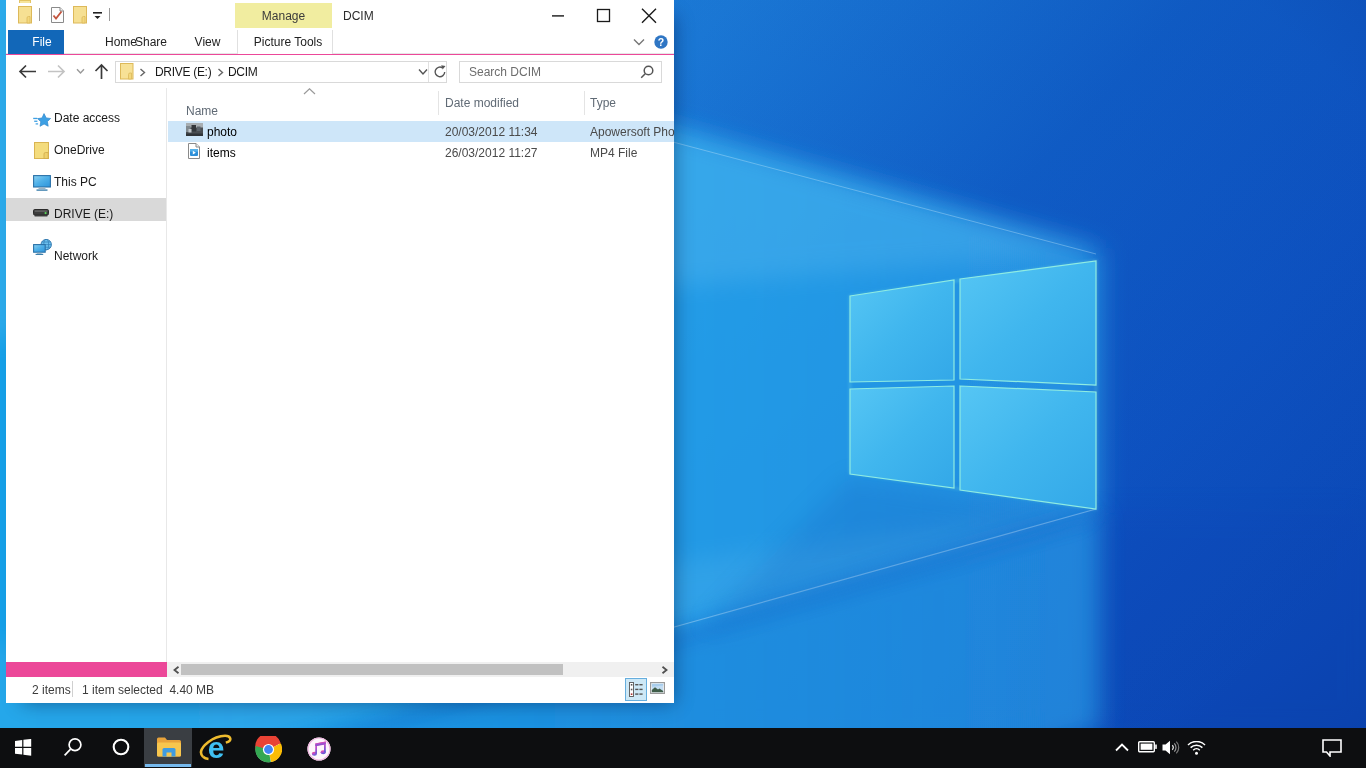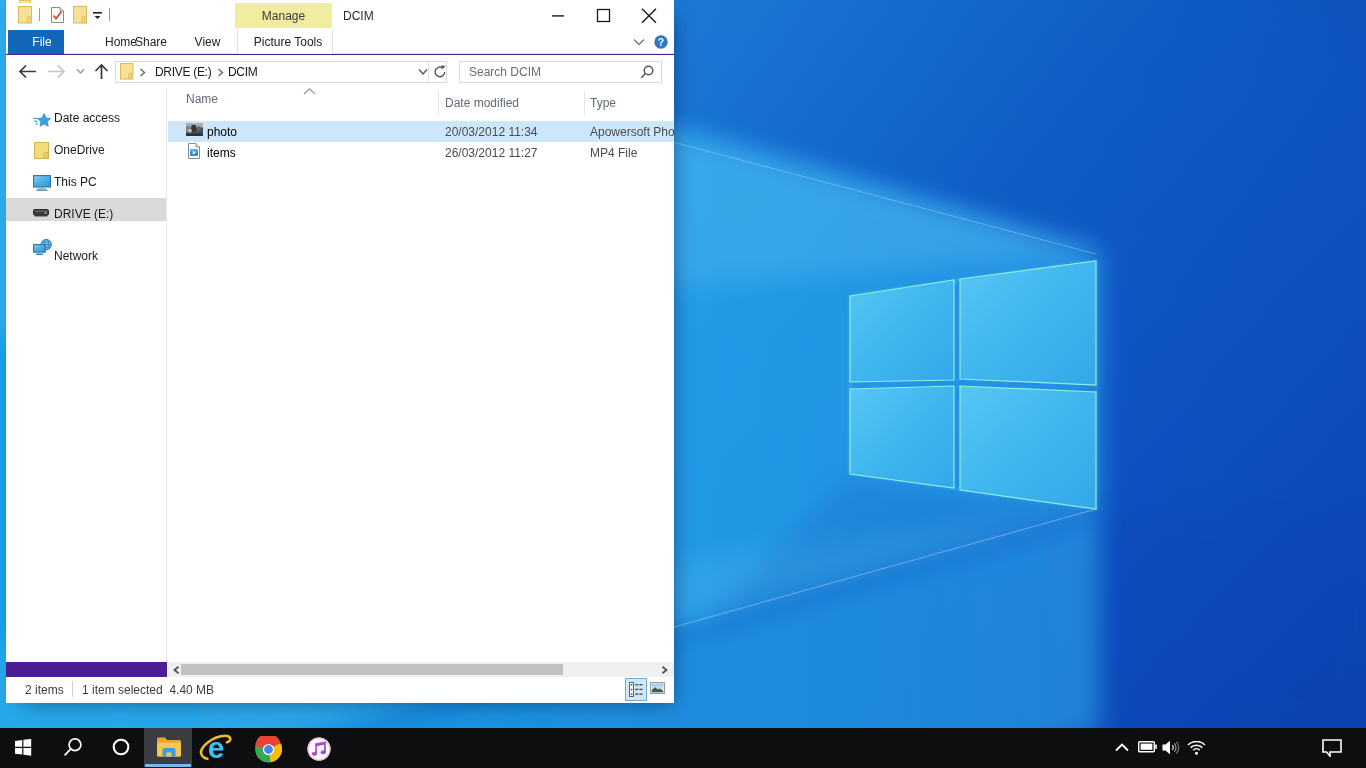--- a/index.html
+++ b/index.html
@@ -1,20 +1,20 @@
 <!DOCTYPE html>
 <html><head>
 <meta charset="utf-8">
 <style>
   * { margin:0; padding:0; box-sizing:border-box; }
   html,body { width:1366px; height:768px; overflow:hidden; font-family:"Liberation Sans", sans-serif; }
   #screen { position:relative; width:1366px; height:768px; background:#0c49b6; }
   #wall { position:absolute; left:0; top:0; }
   .abs { position:absolute; }
-  #window { position:absolute; left:6px; top:0; width:668px; height:703px; background:#4c1d95; box-shadow:8px 8px 18px -8px rgba(0,10,40,.42); }
+  #window { position:absolute; left:6px; top:0; width:668px; height:703px; background:#ec4899; box-shadow:8px 8px 18px -8px rgba(0,10,40,.42); }
   .t12 { font-size:12px; color:#1a1a1a; white-space:nowrap; }
 </style>
 </head>
 <body>
 <div id="screen">
 
 <svg id="wall" width="1366" height="729" viewBox="0 0 1366 729">
   <defs>
     <linearGradient id="bgg" x1="0" y1="0.25" x2="1" y2="0.75">
       <stop offset="0" stop-color="#1f8ae0"></stop>
@@ -224,21 +224,21 @@
       <path d="M8,5.6 L18.4,5.6 M8.6,3 L17.8,3 M8.6,8.2 L17.8,8.2" stroke="#2f7cb4" stroke-width="0.7"></path>
       <rect x="0.6" y="5.6" width="11.6" height="7.6" fill="url(#scr)" stroke="#2a71a8" stroke-width="1.1"></rect>
       <rect x="4" y="13.8" width="4.6" height="1" fill="#9bb3c4"></rect>
       <rect x="2.6" y="14.8" width="7.6" height="1.2" fill="#3e80ad"></rect>
     </svg>
     <div class="abs t12" style="left:48px;top:161px;color:#1a1a1a;">Network</div>
 
     <svg class="abs" style="left:297px;top:0px;" width="13" height="7" viewBox="0 0 13 7">
       <path d="M1,6 L6.5,0.8 L12,6" fill="none" stroke="#9a9a9a" stroke-width="1.2"></path>
     </svg>
-    <div class="abs t12" style="left:180px;top:4px;color:#606a75;">Name</div>
+    <div class="abs t12" style="left:180px;top:16px;color:#606a75;">Name</div>
     <div class="abs" style="left:432px;top:3px;width:1px;height:24px;background:#e4e4e4;"></div>
     <div class="abs t12" style="left:439px;top:8px;color:#606a75;">Date modified</div>
     <div class="abs" style="left:578px;top:3px;width:1px;height:24px;background:#e4e4e4;"></div>
     <div class="abs t12" style="left:584px;top:8px;color:#606a75;">Type</div>
 
     <div class="abs" style="left:162px;top:33px;width:506px;height:21px;background:#cee6f9;"></div>
     <svg class="abs" style="left:180px;top:35px;" width="17" height="13" viewBox="0 0 17 13">
       <rect x="0" y="0" width="17" height="13" fill="#4a4e52"></rect>
       <rect x="0" y="0" width="17" height="4.5" fill="#a8aeb2"></rect>
       <rect x="0" y="3" width="4.5" height="6" fill="#81898f"></rect>
@@ -265,21 +265,21 @@
   <div id="scrollrow" class="abs" style="left:161px;top:662px;width:507px;height:15px;background:#f0f0f0;">
     <svg class="abs" style="left:6px;top:4px;" width="7" height="8" viewBox="0 0 7 8">
           <path d="M5.5,0.8 L1.5,4 L5.5,7.2" fill="none" stroke="#505050" stroke-width="1.8"></path>
         </svg>
     <div class="abs" style="left:14px;top:2px;width:382px;height:11px;background:#c1c1c1;"></div>
     <svg class="abs" style="left:494px;top:4px;" width="7" height="8" viewBox="0 0 7 8">
           <path d="M1.5,0.8 L5.5,4 L1.5,7.2" fill="none" stroke="#505050" stroke-width="1.8"></path>
         </svg>
   </div>
   <div id="statusbar" class="abs" style="left:0;top:677px;width:668px;height:26px;background:#fff;">
-    <div class="abs t12" style="left:19px;top:6px;color:#3c3c3c;">2 items</div>
+    <div class="abs t12" style="left:26px;top:6px;color:#3c3c3c;">2 items</div>
     <div class="abs" style="left:66px;top:4px;width:1px;height:16px;background:#d0d0d0;"></div>
     <div class="abs t12" style="left:76px;top:6px;color:#3c3c3c;">1 item selected&nbsp;&nbsp;4.40 MB</div>
 
     <div class="abs" style="left:619px;top:1px;width:22px;height:23px;background:#cde8f6;border:1px solid #66aede;"></div>
     <svg class="abs" style="left:623px;top:5px;" width="14" height="15" viewBox="0 0 14 15">
       <rect x="0.5" y="0.5" width="4" height="14" fill="#fff" stroke="#555" stroke-width="0.9"></rect>
       <rect x="1.8" y="2" width="1.6" height="1.6" fill="#555"></rect>
       <rect x="1.8" y="6.7" width="1.6" height="1.6" fill="#555"></rect>
       <rect x="1.8" y="11.4" width="1.6" height="1.6" fill="#a33"></rect>
       <g fill="#555">

